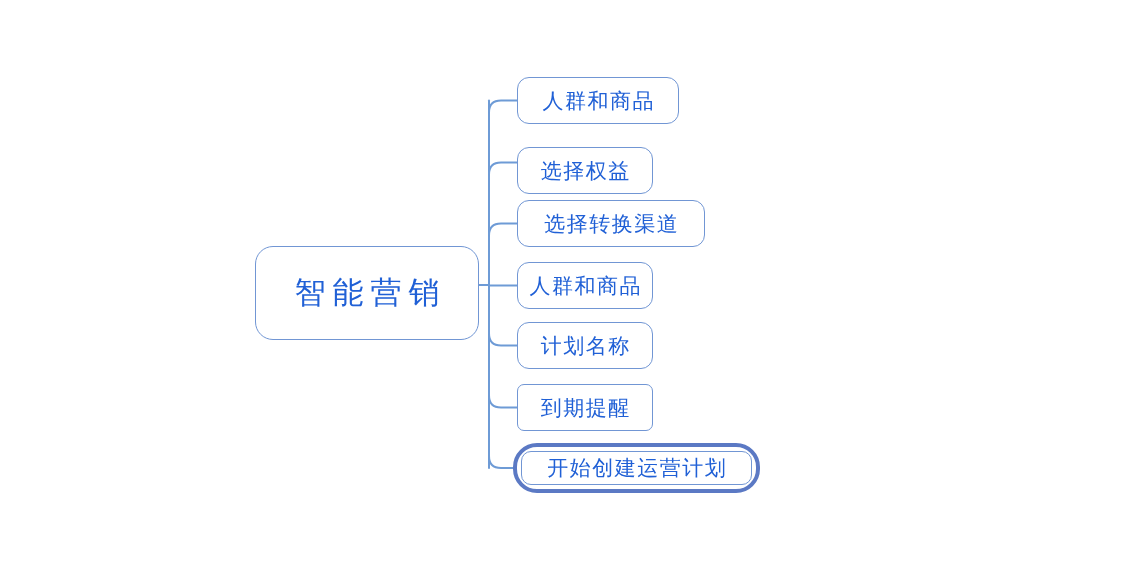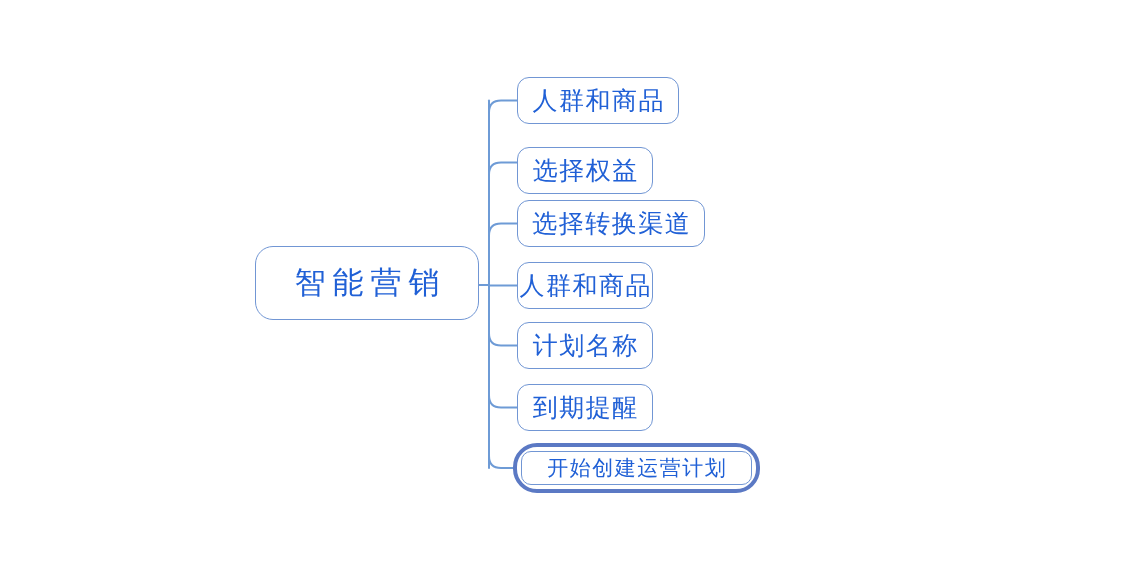--- a/index.html
+++ b/index.html
@@ -41,21 +41,21 @@
   }
   .node-root {
     border-radius: 18px;
     border: 1.6px solid #7196d4;
     font-size: 31px;
     letter-spacing: 7px;
     text-indent: 7px;
     font-weight: 400;
   }
   .node-child {
-    font-size: 25px;
+    font-size: 21px;
     letter-spacing: 1.5px;
     text-indent: 1.5px;
     font-weight: 400;
   }
   .node-selected-ring {
     position: absolute;
     box-sizing: border-box;
     border: 4px solid #5b79c4;
     border-radius: 24px;
     background: #ffffff;
@@ -91,25 +91,25 @@
       <path d="M 489 112.5 Q 489 100.5 501 100.5 L 517 100.5" fill="none" stroke="#6e9bd6" stroke-width="2" stroke-linecap="round" stroke-linejoin="round"></path>
       <path d="M 489 174.5 Q 489 162.5 501 162.5 L 517 162.5" fill="none" stroke="#6e9bd6" stroke-width="2" stroke-linecap="round" stroke-linejoin="round"></path>
       <path d="M 489 235.5 Q 489 223.5 501 223.5 L 517 223.5" fill="none" stroke="#6e9bd6" stroke-width="2" stroke-linecap="round" stroke-linejoin="round"></path>
       <path d="M 489 285.5 L 517 285.5" fill="none" stroke="#6e9bd6" stroke-width="2" stroke-linecap="round" stroke-linejoin="round"></path>
       <path d="M 489 333.5 Q 489 345.5 501 345.5 L 517 345.5" fill="none" stroke="#6e9bd6" stroke-width="2" stroke-linecap="round" stroke-linejoin="round"></path>
       <path d="M 489 395.5 Q 489 407.5 501 407.5 L 517 407.5" fill="none" stroke="#6e9bd6" stroke-width="2" stroke-linecap="round" stroke-linejoin="round"></path>
       <path d="M 489 456 Q 489 468 501 468 L 517 468" fill="none" stroke="#6e9bd6" stroke-width="2" stroke-linecap="round" stroke-linejoin="round"></path>
     </svg>
 
   <div id="nodes-layer">
-      <div class="node node-root" style="left: 255px; top: 246px; width: 224px; height: 74px; border-color: rgb(113, 150, 212); color: rgb(32, 96, 214); text-align: right;">智能营销</div>
+      <div class="node node-root" style="left: 255px; top: 246px; width: 224px; height: 94px; border-color: rgb(113, 150, 212); color: rgb(32, 96, 214); text-align: right;">智能营销</div>
       <div class="node node-child" style="left: 517px; top: 77px; width: 162px; height: 47px; border-color: rgb(113, 150, 212); color: rgb(32, 96, 214);">人群和商品</div>
       <div class="node node-child" style="left: 517px; top: 139px; width: 136px; height: 47px; border-color: rgb(113, 150, 212); color: rgb(32, 96, 214); margin-top: 8px;">选择权益</div>
       <div class="node node-child" style="left: 517px; top: 200px; width: 188px; height: 47px; border-color: rgb(113, 150, 212); color: rgb(32, 96, 214); font-family: Liberation Serif, serif;">选择转换渠道</div>
       <div class="node node-child" style="left: 517px; top: 262px; width: 136px; height: 47px; border-color: rgb(113, 150, 212); color: rgb(32, 96, 214);">人群和商品</div>
       <div class="node node-child" style="left: 517px; top: 322px; width: 136px; height: 47px; border-color: rgb(113, 150, 212); color: rgb(32, 96, 214);">计划名称</div>
-      <div class="node node-child" style="left: 517px; top: 384px; width: 136px; height: 47px; border-color: rgb(113, 150, 212); color: rgb(32, 96, 214);">到期提醒</div>
+      <div class="node node-child" style="left: 517px; top: 384px; width: 136px; height: 47px; border-color: rgb(113, 150, 212); color: rgb(32, 96, 214); border-radius: 7px;">到期提醒</div>
       <div class="node-selected-ring" style="left: 513px; top: 443px; width: 247px; height: 50px; border-color: rgb(91, 121, 196);">
         <div class="node-inner" style="border-color: rgb(113, 150, 212); color: rgb(32, 96, 214);">开始创建运营计划</div>
       </div>
     </div>
 
 </div>
 
 </body></html>

